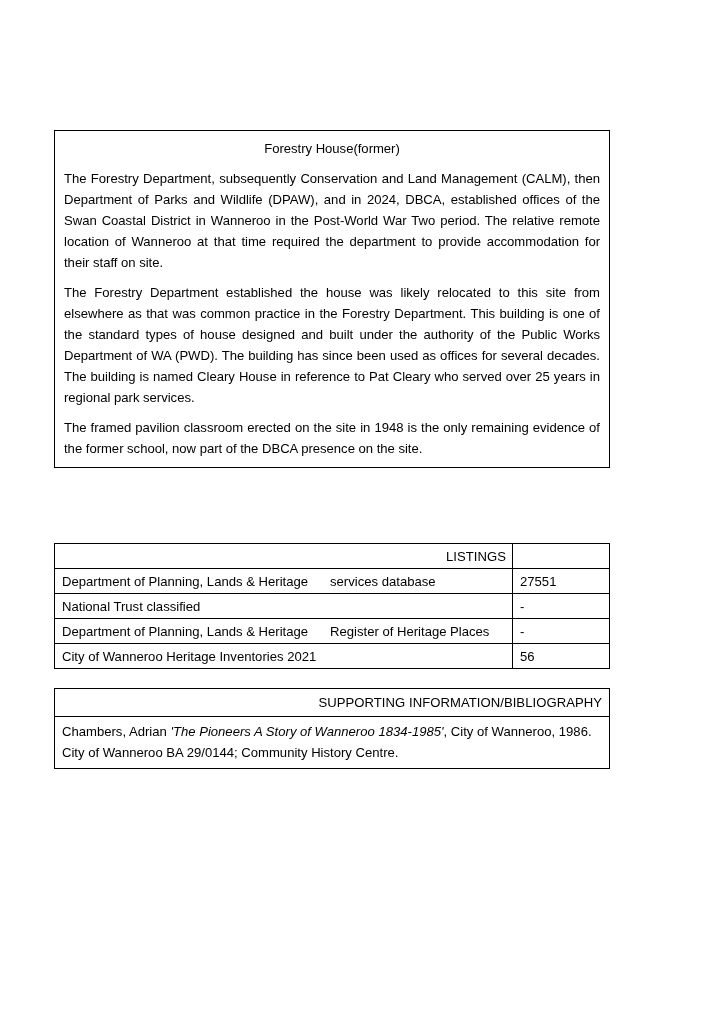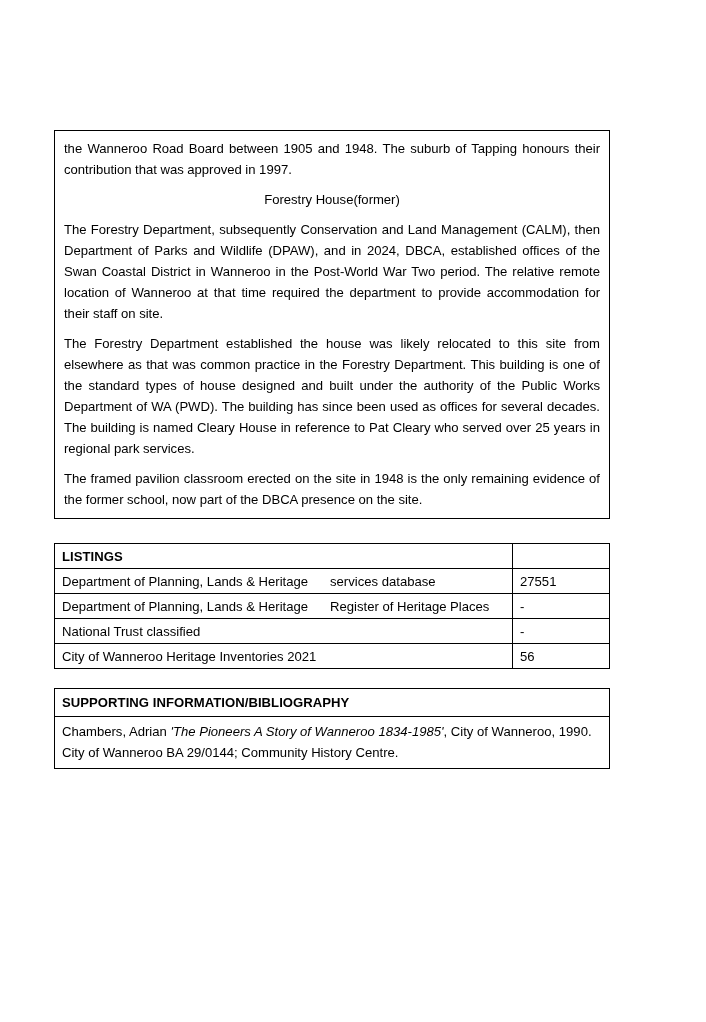--- a/index.html
+++ b/index.html
@@ -64,22 +64,23 @@
   }
   table.doc-table td {
     border: 1.1px solid #000000;
     font-size: 13.1px;
     line-height: 17px;
     padding: 3px 6px 3px 7px;
     vertical-align: middle;
     height: 18px;
   }
   td.hdr {
-    font-weight: bold;
+    font-weight: normal;
     letter-spacing: 0.05px;
+    text-align: right;
   }
   td.val-col {
     width: 83px;
   }
   .gap-tab {
     display: inline-block;
     width: 22px;
   }
 
   #listings-table { top: 543px; }
@@ -96,59 +97,58 @@
     line-height: 21px;
     text-align: justify;
   }
 </style>
 </head>
 <body>
 
 <div class="page">
 
   <div class="frame" id="narrative-block">
-    <p class="para">the Wanneroo Road Board between 1905 and 1948. The suburb of Tapping honours their contribution that was approved in 1997.</p>
     <p class="para plain">Forestry House(former)</p>
     <p class="para">The Forestry Department, subsequently Conservation and Land Management (CALM), then Department of Parks and Wildlife (DPAW), and in 2024, DBCA,  established offices of  the Swan Coastal District in Wanneroo in the Post-World War Two period. The relative remote location of Wanneroo at that time required the department to provide accommodation for their staff on site.</p>
     <p class="para">The Forestry Department established the house was likely relocated to this site from elsewhere as that was common practice in the Forestry Department. This building is one of the standard types of house designed and built under the authority of the Public Works Department of WA (PWD).  The building has since been used as offices for several decades. The building is named Cleary House in reference to Pat Cleary who served over 25 years in regional park services.</p>
     <p class="para">The framed pavilion classroom erected on the site in 1948 is the only remaining evidence of the former school, now part of the DBCA presence on the site.</p>
   </div>
 
   <table class="doc-table" id="listings-table">
     <tbody>
       <tr>
         <td class="hdr">LISTINGS</td>
         <td class="val-col"></td>
       </tr>
       <tr>
         <td><span>Department of Planning, Lands &amp; Heritage</span><span class="gap-tab"></span><span>services database</span></td>
         <td class="val-col">27551</td>
       </tr>
       <tr>
-        <td><span>Department of Planning, Lands &amp; Heritage</span><span class="gap-tab"></span><span>Register of Heritage Places</span></td>
+        <td>National Trust classified</td>
         <td class="val-col">-</td>
       </tr>
       <tr>
-        <td>National Trust classified</td>
+        <td><span>Department of Planning, Lands &amp; Heritage</span><span class="gap-tab"></span><span>Register of Heritage Places</span></td>
         <td class="val-col">-</td>
       </tr>
       <tr>
         <td>City of Wanneroo Heritage Inventories 2021</td>
         <td class="val-col">56</td>
       </tr>
     </tbody>
   </table>
 
   <table class="doc-table" id="bibliography-table">
     <tbody>
       <tr>
         <td class="hdr">SUPPORTING INFORMATION/BIBLIOGRAPHY</td>
       </tr>
       <tr>
         <td>
-          <div class="bib-line"><span>Chambers, Adrian </span><span class="cite-title">'The Pioneers A Story of Wanneroo 1834-1985'</span><span>, City of Wanneroo, 1990.</span></div>
+          <div class="bib-line"><span>Chambers, Adrian </span><span class="cite-title">'The Pioneers A Story of Wanneroo 1834-1985'</span><span>, City of Wanneroo, 1986.</span></div>
           <div class="bib-line">City of Wanneroo BA 29/0144; Community History Centre.</div>
         </td>
       </tr>
     </tbody>
   </table>
 
 </div>
 
 </body></html>

